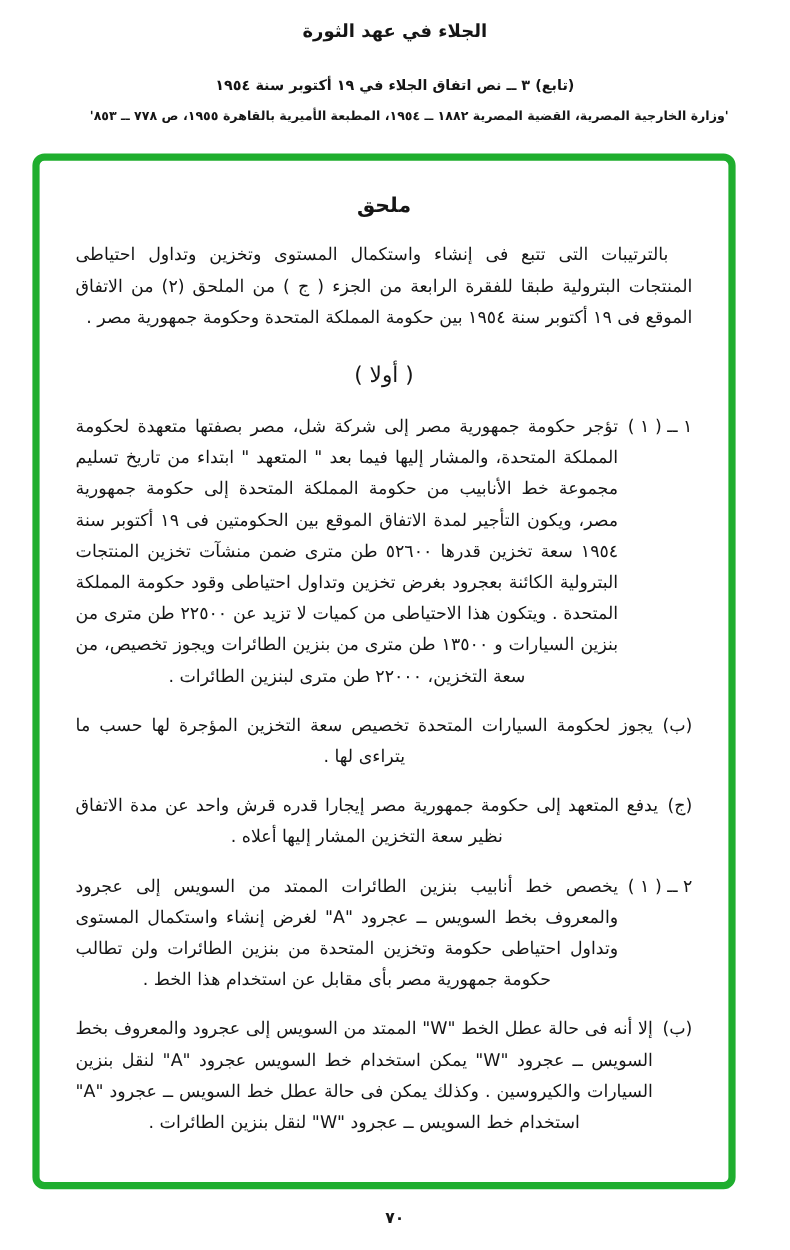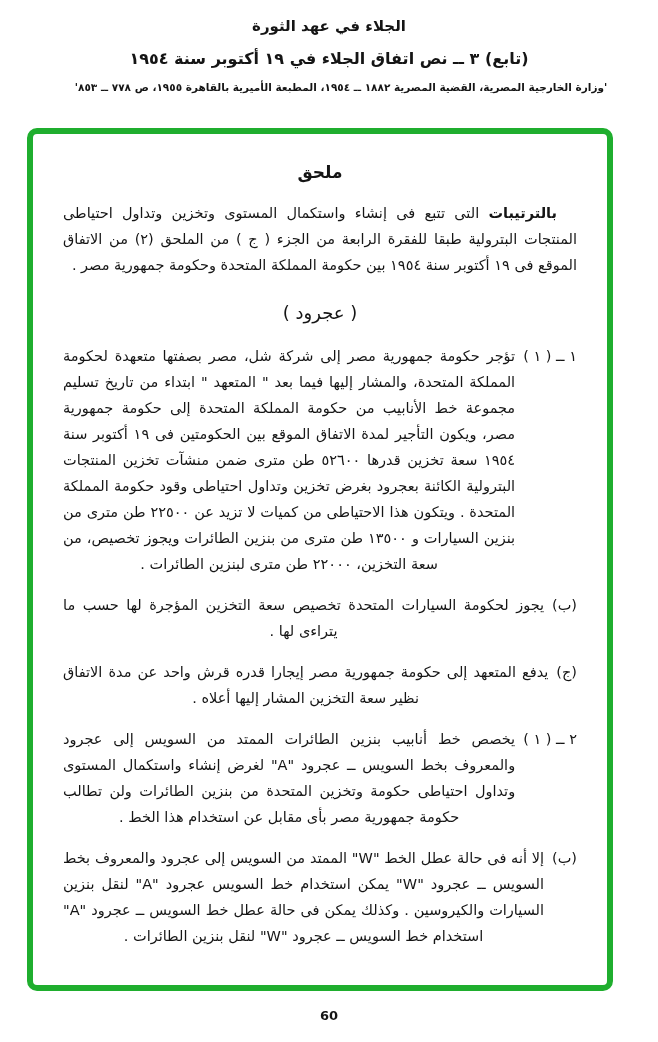--- a/index.html
+++ b/index.html
@@ -20,22 +20,22 @@
   .header {
     text-align: center;
     direction: rtl;
   }
   .book-title {
     padding-top: 17px;
     font-size: 15px;
     font-weight: bold;
   }
   .section-title {
-    margin-top: 14px;
-    font-size: 16px;
+    margin-top: 29px;
+    font-size: 12px;
     font-weight: bold;
     text-align: center;
   }
   .source-line {
     margin-top: 13px;
     font-size: 10.5px;
     font-weight: bold;
     letter-spacing: 0.2px;
     padding-left: 24px;
   }
@@ -59,21 +59,21 @@
     font-weight: bold;
     margin: 12px 0 18px 0;
   }
   .intro {
     margin: 0;
     font-size: 14.5px;
     line-height: 26px;
     text-align: justify;
     text-indent: 20px;
   }
-  .intro .lead { font-weight: bold; }
+  .intro .lead { font-weight: normal; }
   .part-heading {
     text-align: center;
     font-size: 18px;
     margin: 24px 0 20px 0;
   }
   .items { }
   .item {
     display: flex;
     align-items: flex-start;
     margin-bottom: 15px;
@@ -108,21 +108,21 @@
 
   <div class="header">
     <div class="book-title">الجلاء في عهد الثورة</div>
     <div class="section-title">(تابع) ٣ ــ نص اتفاق الجلاء في ١٩ أكتوبر سنة ١٩٥٤</div>
     <div class="source-line">'وزارة الخارجية المصرية، القضية المصرية ١٨٨٢ ــ ١٩٥٤، المطبعة الأميرية بالقاهرة ١٩٥٥، ص ٧٧٨ ــ ٨٥٣'</div>
   </div>
 
   <div class="annex-box" style="border-color: rgb(31, 174, 46);">
     <div class="annex-heading">ملحق</div>
     <p class="intro"><span class="lead">بالترتيبات</span><span> التى تتبع فى إنشاء واستكمال المستوى وتخزين وتداول احتياطى المنتجات البترولية طبقا للفقرة الرابعة من الجزء ( ج ) من الملحق (٢) من الاتفاق الموقع فى ١٩ أكتوبر سنة ١٩٥٤ بين حكومة المملكة المتحدة وحكومة جمهورية مصر .</span></p>
-    <div class="part-heading">( عجرود )</div>
+    <div class="part-heading">( أولا )</div>
     <div class="items" id="items">
   <div class="item">
     <span class="marker">١ ــ ( ١ )</span>
     <span class="text">تؤجر حكومة جمهورية مصر إلى شركة شل، مصر بصفتها متعهدة لحكومة المملكة المتحدة، والمشار إليها فيما بعد " المتعهد " ابتداء من تاريخ تسليم مجموعة خط الأنابيب من حكومة المملكة المتحدة إلى حكومة جمهورية مصر، ويكون التأجير لمدة الاتفاق الموقع بين الحكومتين فى ١٩ أكتوبر سنة ١٩٥٤ سعة تخزين قدرها ٥٢٦٠٠ طن مترى ضمن منشآت تخزين المنتجات البترولية الكائنة بعجرود بغرض تخزين وتداول احتياطى وقود حكومة المملكة المتحدة . ويتكون هذا الاحتياطى من كميات لا تزيد عن ٢٢٥٠٠ طن مترى من بنزين السيارات و ١٣٥٠٠ طن مترى من بنزين الطائرات ويجوز تخصيص، من سعة التخزين، ٢٢٠٠٠ طن مترى لبنزين الطائرات .</span>
   </div>
 
   <div class="item">
     <span class="marker">(ب)</span>
     <span class="text">يجوز لحكومة السيارات المتحدة تخصيص سعة التخزين المؤجرة لها حسب ما يتراءى لها .</span>
   </div>
@@ -137,15 +137,15 @@
     <span class="text">يخصص خط أنابيب بنزين الطائرات الممتد من السويس إلى عجرود والمعروف بخط السويس ــ عجرود "A" لغرض إنشاء واستكمال المستوى وتداول احتياطى حكومة وتخزين المتحدة من بنزين الطائرات ولن تطالب حكومة جمهورية مصر بأى مقابل عن استخدام هذا الخط .</span>
   </div>
 
   <div class="item">
     <span class="marker">(ب)</span>
     <span class="text">إلا أنه فى حالة عطل الخط "W" الممتد من السويس إلى عجرود والمعروف بخط السويس ــ عجرود "W" يمكن استخدام خط السويس عجرود "A" لنقل بنزين السيارات والكيروسين . وكذلك يمكن فى حالة عطل خط السويس ــ عجرود "A" استخدام خط السويس ــ عجرود "W" لنقل بنزين الطائرات .</span>
   </div>
 </div>
   </div>
 
-  <div class="page-number">60</div>
+  <div class="page-number">٧٠</div>
 
 </div>
 
 </body></html>

